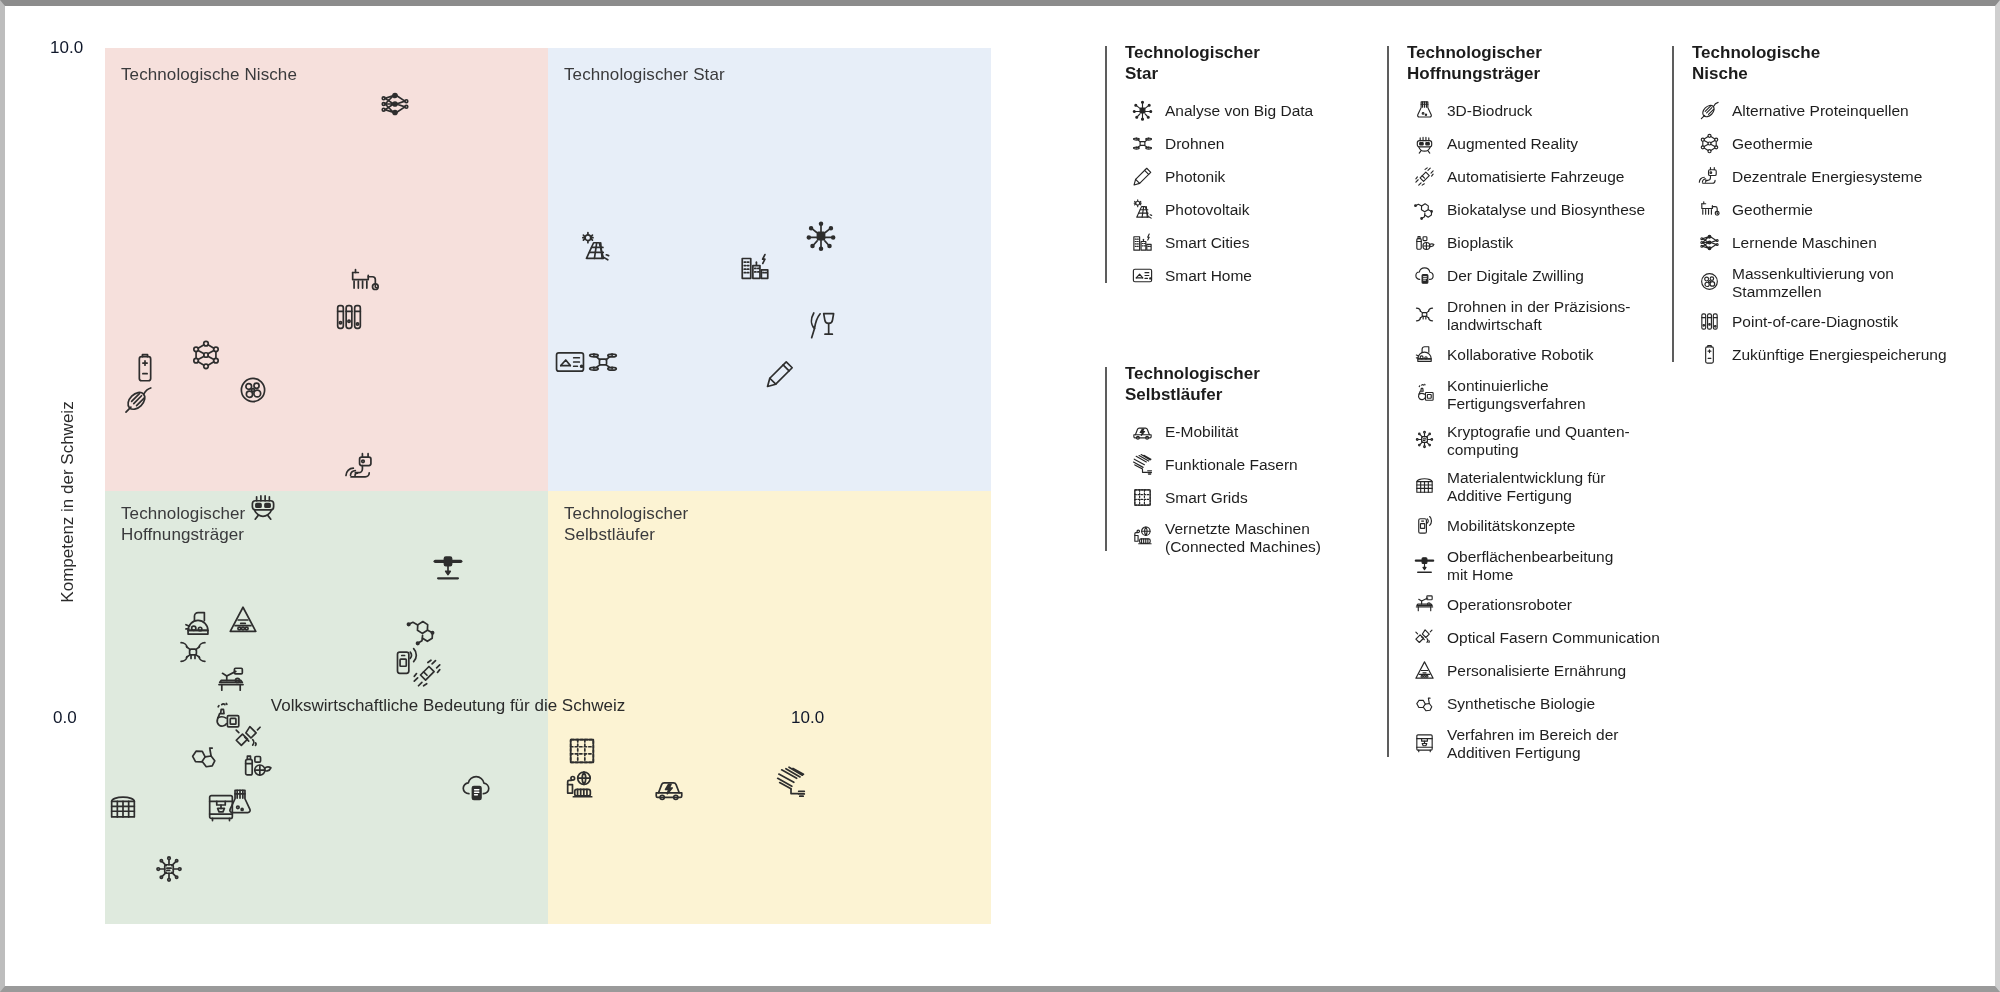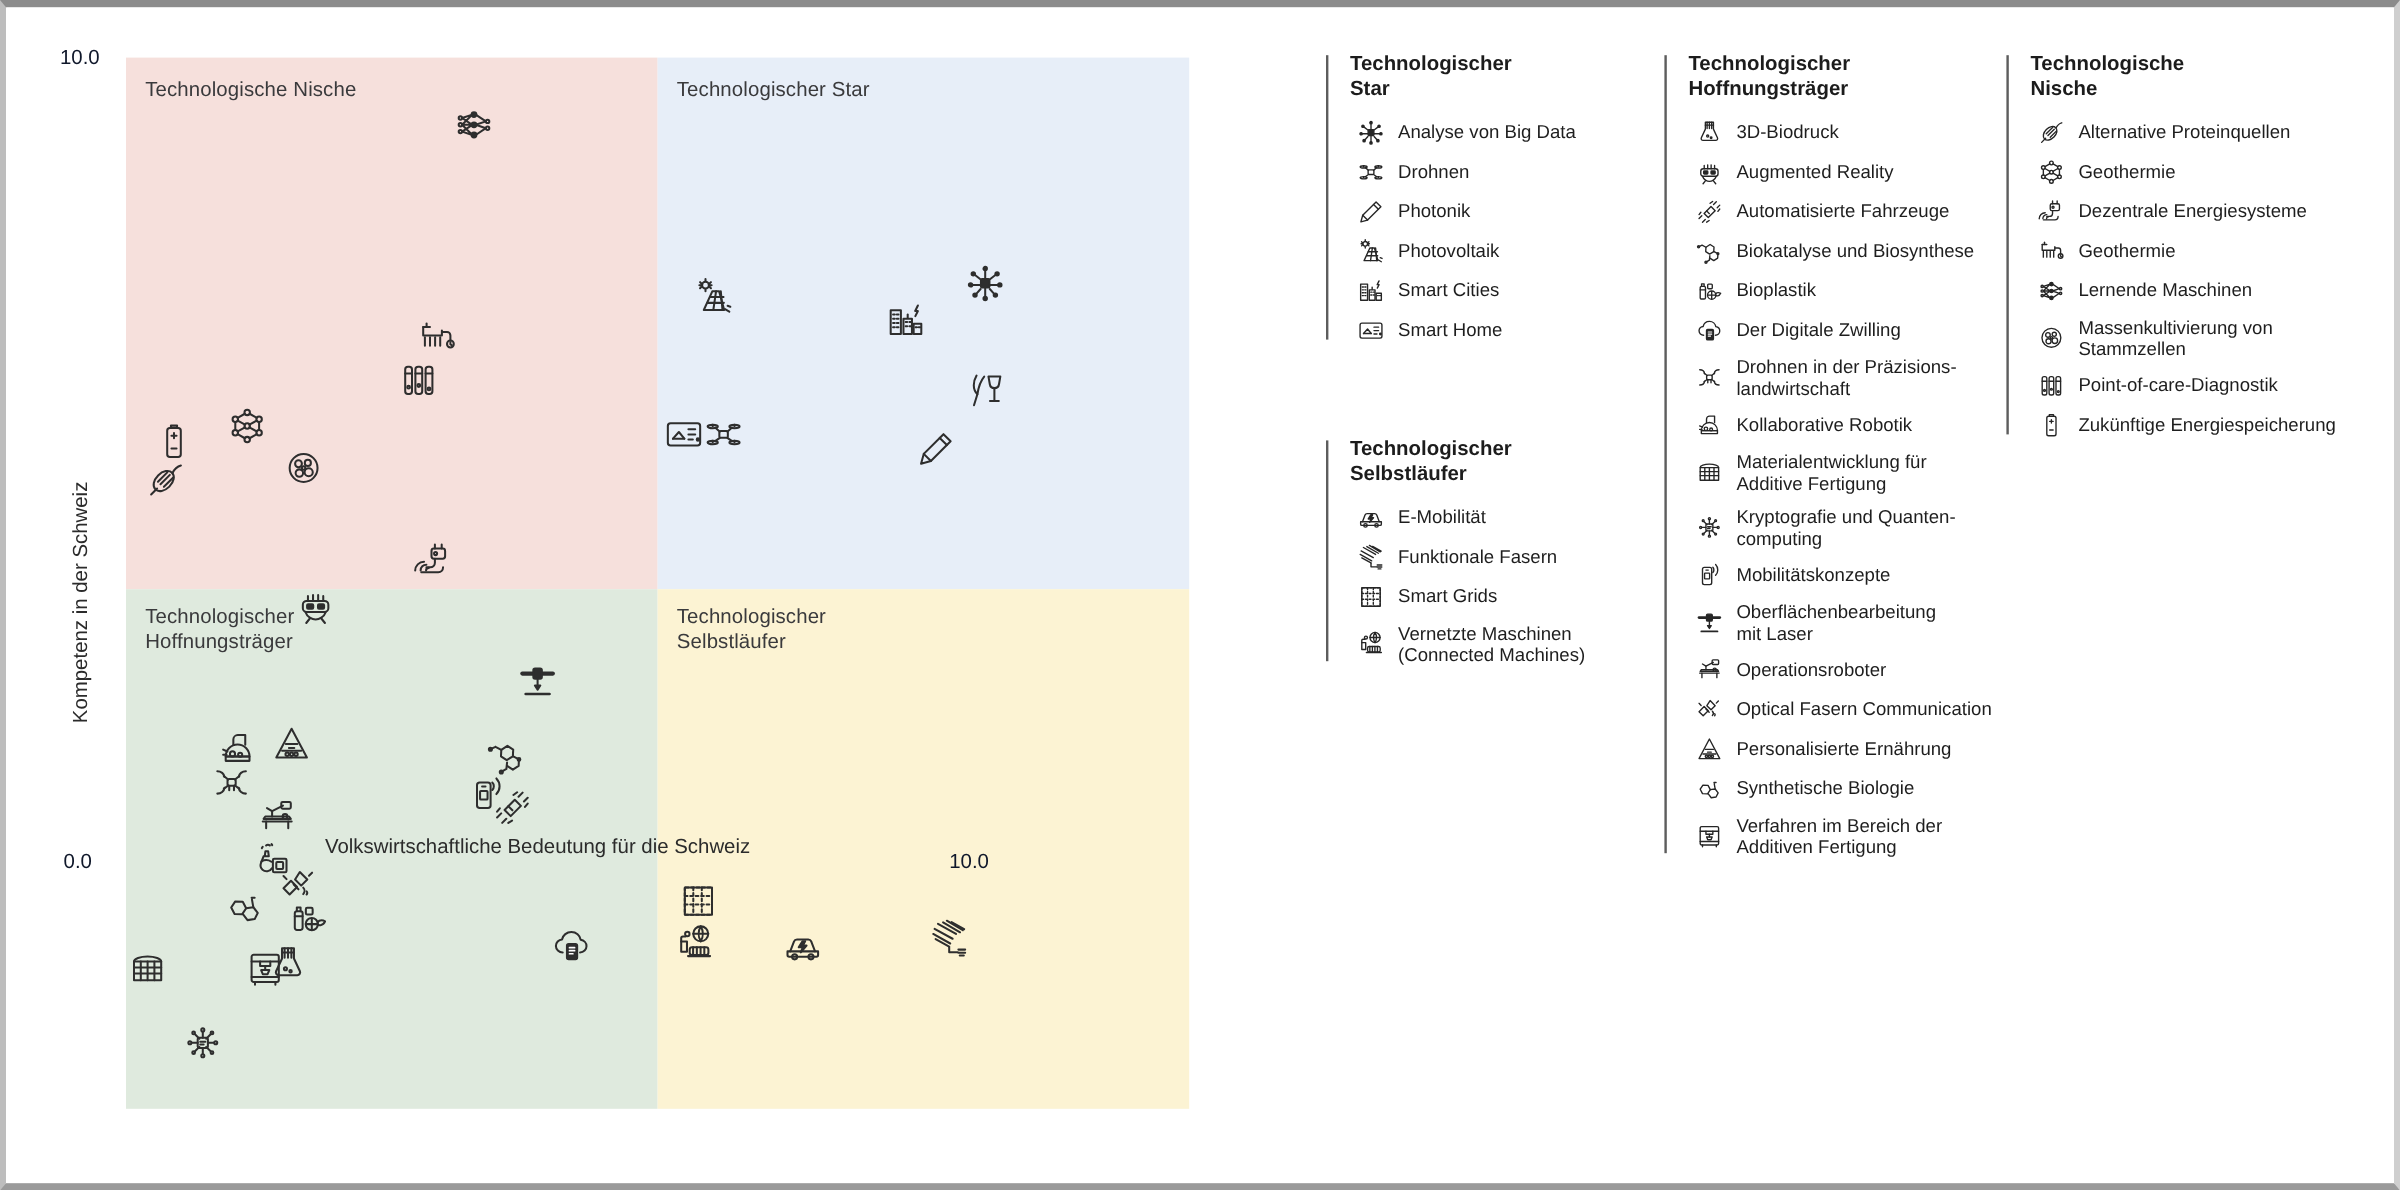--- a/index.html
+++ b/index.html
@@ -862,29 +862,31 @@
                     <path d="M5 16.5h14v2.6H5z"></path>
                   </g>
                 </svg>
               </span>
               <span class="legtext">Kollaborative Robotik</span>
             </div>
             <div class="legitem">
               <span class="legicon">
                 <svg viewBox="0 0 24 24" aria-hidden="true">
                   <g fill="none" stroke="currentColor" stroke-width="1.2" stroke-linecap="round" stroke-linejoin="round">
-                    <path d="M4 8c0-1.6 3.6-3 8-3s8 1.4 8 3v11H4V8Z"></path>
-                    <path d="M4 8h16"></path>
-                    <path d="M8 8v11M12 8v11M16 8v11"></path>
-                    <path d="M4 11.5h16M4 15h16"></path>
-                  </g>
-                </svg>
-              </span>
-              <span class="legtext">Materialentwicklung für
-Additive Fertigung</span>
+                    <path d="M7.5 9.6 6 13.5c-.5 1.4-.2 3 .9 4 1.6 1.5 4.3 1.1 5.4-.8"></path>
+                    <path d="M6.3 12.6c1.8-1 4-1 5.8.2"></path>
+                    <path d="M8.2 9.6h2.4l-.4-3h-1.6l-.4 3Z"></path>
+                    <path d="M9 3.2c.6-.6 1.6-.6 2.2 0M12.2 2.4l.4.6M7 4l-.5.8"></path>
+                    <rect x="13" y="11" width="8" height="8" rx=".8"></rect>
+                    <rect x="15" y="13" width="4" height="4" rx=".5"></rect>
+                  </g>
+                </svg>
+              </span>
+              <span class="legtext">Kontinuierliche
+Fertigungsverfahren</span>
             </div>
             <div class="legitem">
               <span class="legicon">
                 <svg viewBox="0 0 24 24" aria-hidden="true">
                   <g fill="none" stroke="currentColor" stroke-width="1.2" stroke-linecap="round" stroke-linejoin="round">
                     <rect x="9" y="9" width="6" height="6" rx=".8"></rect>
                     <path d="M10.5 11.4h3M10.5 13h2"></path>
                     <path d="M12 9V5.5M12 15v3.5M9 12H5.5M15 12h3.5"></path>
                     <path d="M10 9.6 7.4 7M14 9.6 16.6 7M10 14.4 7.4 17M14 14.4 16.6 17"></path>
                     <circle cx="12" cy="4.4" r=".9"></circle>
@@ -898,20 +900,34 @@
                   </g>
                 </svg>
               </span>
               <span class="legtext">Kryptografie und Quanten-
 computing</span>
             </div>
             <div class="legitem">
               <span class="legicon">
                 <svg viewBox="0 0 24 24" aria-hidden="true">
                   <g fill="none" stroke="currentColor" stroke-width="1.2" stroke-linecap="round" stroke-linejoin="round">
+                    <path d="M4 8c0-1.6 3.6-3 8-3s8 1.4 8 3v11H4V8Z"></path>
+                    <path d="M4 8h16"></path>
+                    <path d="M8 8v11M12 8v11M16 8v11"></path>
+                    <path d="M4 11.5h16M4 15h16"></path>
+                  </g>
+                </svg>
+              </span>
+              <span class="legtext">Materialentwicklung für
+Additive Fertigung</span>
+            </div>
+            <div class="legitem">
+              <span class="legicon">
+                <svg viewBox="0 0 24 24" aria-hidden="true">
+                  <g fill="none" stroke="currentColor" stroke-width="1.2" stroke-linecap="round" stroke-linejoin="round">
                     <rect x="6" y="5" width="8" height="15" rx="1.6"></rect>
                     <path d="M9 7.4h2"></path>
                     <rect x="7.8" y="10" width="4.4" height="5" rx=".5"></rect>
                     <path d="M15 9.4c1.2-1.2 1.2-3.2 0-4.4M17.4 11.8c2.5-2.5 2.5-6.6 0-9.2"></path>
                   </g>
                 </svg>
               </span>
               <span class="legtext">Mobilitätskonzepte</span>
             </div>
             <div class="legitem">
@@ -920,21 +936,21 @@
                   <g fill="none" stroke="currentColor" stroke-width="1.2" stroke-linecap="round" stroke-linejoin="round">
                     <path d="M3 8h18" stroke-width="2.4"></path>
                     <rect x="9.5" y="5" width="5" height="6" rx="1" fill="currentColor"></rect>
                     <path d="M12 11v4"></path>
                     <path d="M10.4 15h3.2l-1.6 2.4L10.4 15Z" fill="currentColor"></path>
                     <path d="M5 20h14" stroke-width="1.6"></path>
                   </g>
                 </svg>
               </span>
               <span class="legtext">Oberflächenbearbeitung
-mit Laser</span>
+mit Home</span>
             </div>
             <div class="legitem">
               <span class="legicon">
                 <svg viewBox="0 0 24 24" aria-hidden="true">
                   <g fill="none" stroke="currentColor" stroke-width="1.2" stroke-linecap="round" stroke-linejoin="round">
                     <path d="M3.5 14.5h17"></path>
                     <path d="M5.5 14.5v4M18.5 14.5v4"></path>
                     <path d="M4 13h16l-1-1.4H5L4 13Z"></path>
                     <path d="M9 11.6V8.4l6.4-3.2"></path>
                     <rect x="14.4" y="3" width="5.6" height="4" rx=".8"></rect>

